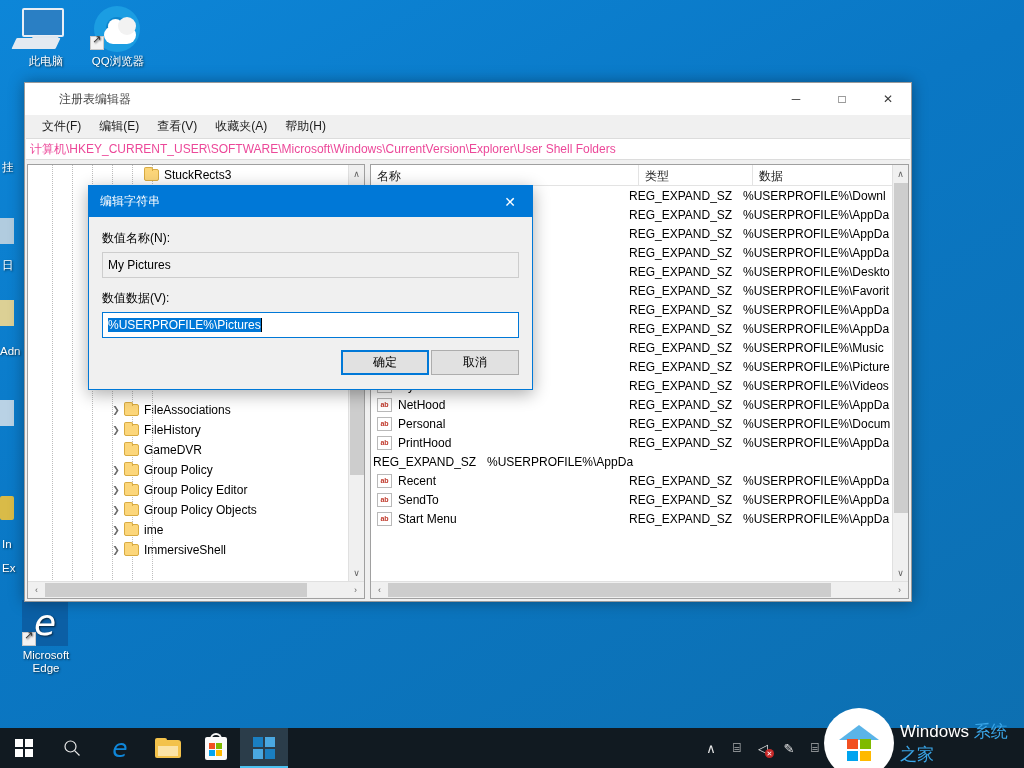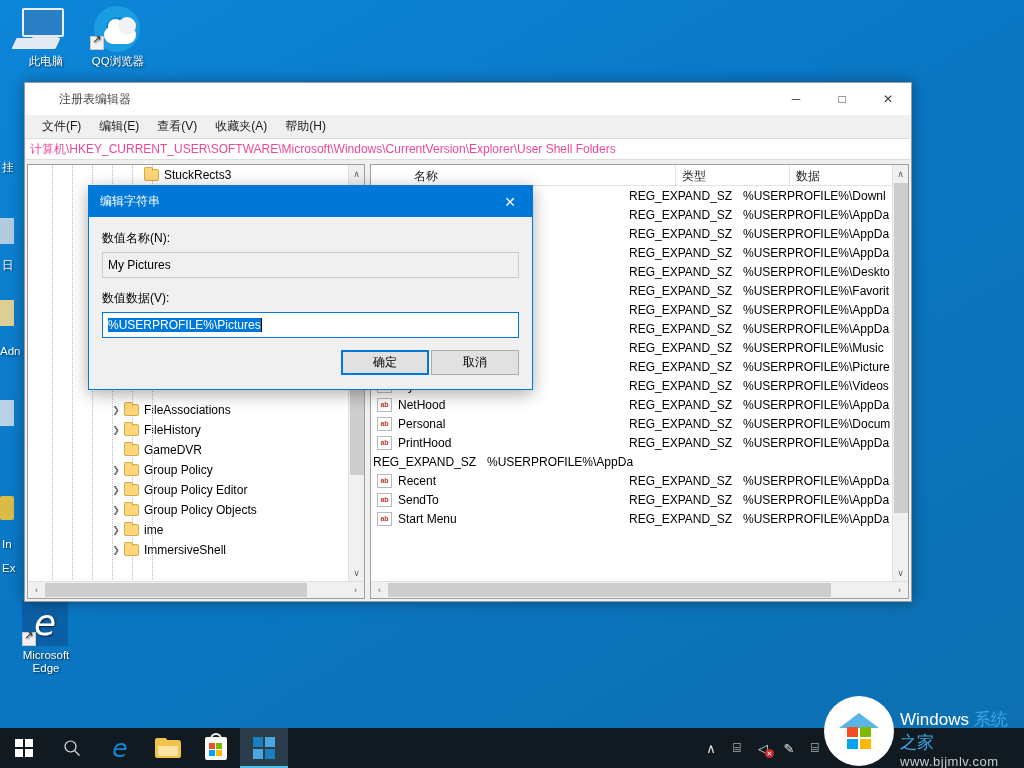--- a/index.html
+++ b/index.html
@@ -153,21 +153,21 @@
   #taskbar{ position:absolute; left:0; bottom:0; width:1024px; height:40px;
             background:#111a21; display:flex; align-items:center; }
   .tbitem{ width:48px; height:40px; display:flex; align-items:center; justify-content:center;
            position:relative; }
   .tbitem.active{ background:#2b3d4a; }
   .tbitem.active:after{ content:""; position:absolute; left:0; bottom:0; width:48px; height:2px;
            background:#4cc2f1; }
   #tray{ margin-left:auto; display:flex; align-items:center; height:40px; padding-right:6px; }
   .trayico{ width:26px; height:40px; display:flex; align-items:center; justify-content:center;
             color:#e6e6e6; font-size:13px; }
-  #watermark{ position:absolute; right:0; bottom:12px; width:200px; height:56px;
+  #watermark{ position:absolute; right:0; bottom:0; width:200px; height:56px;
               display:flex; align-items:center; }
   #wmcircle{ position:absolute; left:0; bottom:-10px; width:70px; height:70px; border-radius:50%;
              background:#fff; display:flex; align-items:center; justify-content:center;}
   #wmtext{ position:absolute; left:76px; top:8px; }
   #wmline1{ font-size:17px; color:#fff; }
   #wmline1 .cn{ color:#3aa6e8; }
   #wmline2{ font-size:13px; color:#c6ced4; letter-spacing:.5px;}
   .wmhouse{ position:relative; width:40px; height:36px;}
   .wmroof{ position:absolute; left:0; top:0; width:0;height:0;
            border-left:20px solid transparent; border-right:20px solid transparent;
@@ -326,21 +326,21 @@
             <div class="thumb" style="left:0;right:40px;"></div>
           </div>
         <div class="arrow">›</div>
       </div>
     </div>
 
     <div id="splitter"></div>
 
     <div class="pane" id="listpane">
       <div id="listhead">
-        <div class="hc" style="width:268px;margin-left:37px;">名称</div>
+        <div class="hc" style="width:268px;">名称</div>
         <div class="hc" style="width:114px;">类型</div>
         <div class="hc" style="flex:1;">数据</div>
       </div>
       <div id="listbody">
           <div class="lrow">
             <div class="lc-name">
               <span class="abicon">ab</span>
               <span>164-39C4925...</span>
             </div>
             <div class="lc-type">REG_EXPAND_SZ</div>

